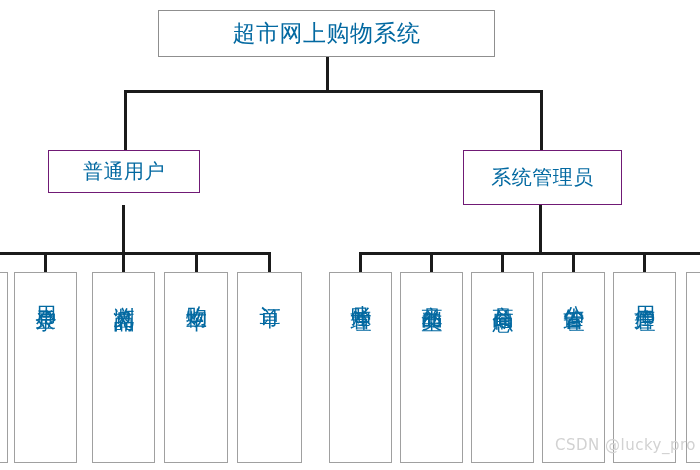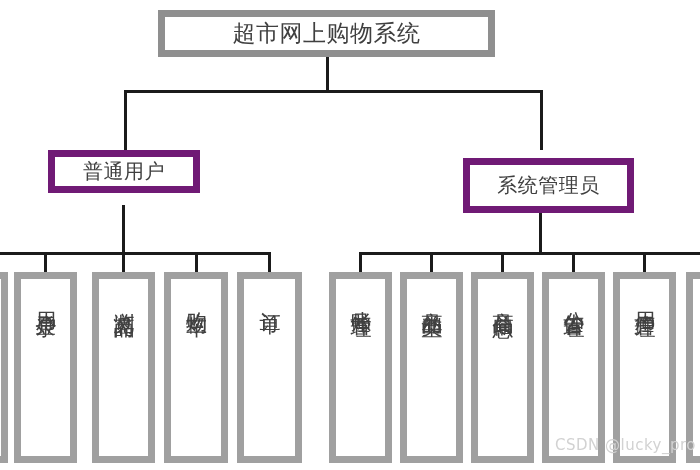--- a/index.html
+++ b/index.html
@@ -17,25 +17,25 @@
     height: 470px;
     background: #ffffff;
     overflow: hidden;
   }
 
   
   .node {
     position: absolute;
     box-sizing: border-box;
     background: #ffffff;
-    border: 7px solid #701a75;
+    border: 1px solid #701a75;
     display: flex;
     align-items: center;
     justify-content: center;
-    color: #404040;
+    color: #0369a1;
     z-index: 3;
   }
   .node-label {
     display: block;
     text-align: center;
     line-height: 1.12;
     letter-spacing: 0.5px;
     white-space: nowrap;
   }
 
@@ -111,21 +111,21 @@
       <div class="line v" style="left: 572px; top: 252px; height: 21px;"></div>
       <div class="line v" style="left: 643px; top: 252px; height: 21px;"></div>
     </div>
   <div id="node-layer">
       <div class="node root" style="left: 158px; top: 10px; width: 337px; height: 47px;">
         <span class="node-label">超市网上购物系统</span>
       </div>
       <div class="node mid" style="left: 48px; top: 150px; width: 152px; height: 43px;">
         <span class="node-label">普通用户</span>
       </div>
-      <div class="node mid" style="left: 463px; top: 158px; width: 171px; height: 55px;">
+      <div class="node mid" style="left: 463px; top: 150px; width: 159px; height: 55px;">
         <span class="node-label">系统管理员</span>
       </div>
       <div class="node leaf clipped" style="left: -56px; top: 272px; width: 64px; height: 191px;"></div>
       <div class="node leaf" style="left: 14px; top: 272px; width: 63px; height: 191px;">
         <span class="node-label">用户登录</span>
       </div>
       <div class="node leaf" style="left: 92px; top: 272px; width: 63px; height: 191px;">
         <span class="node-label">浏览商品</span>
       </div>
       <div class="node leaf" style="left: 164px; top: 272px; width: 64px; height: 191px;">

